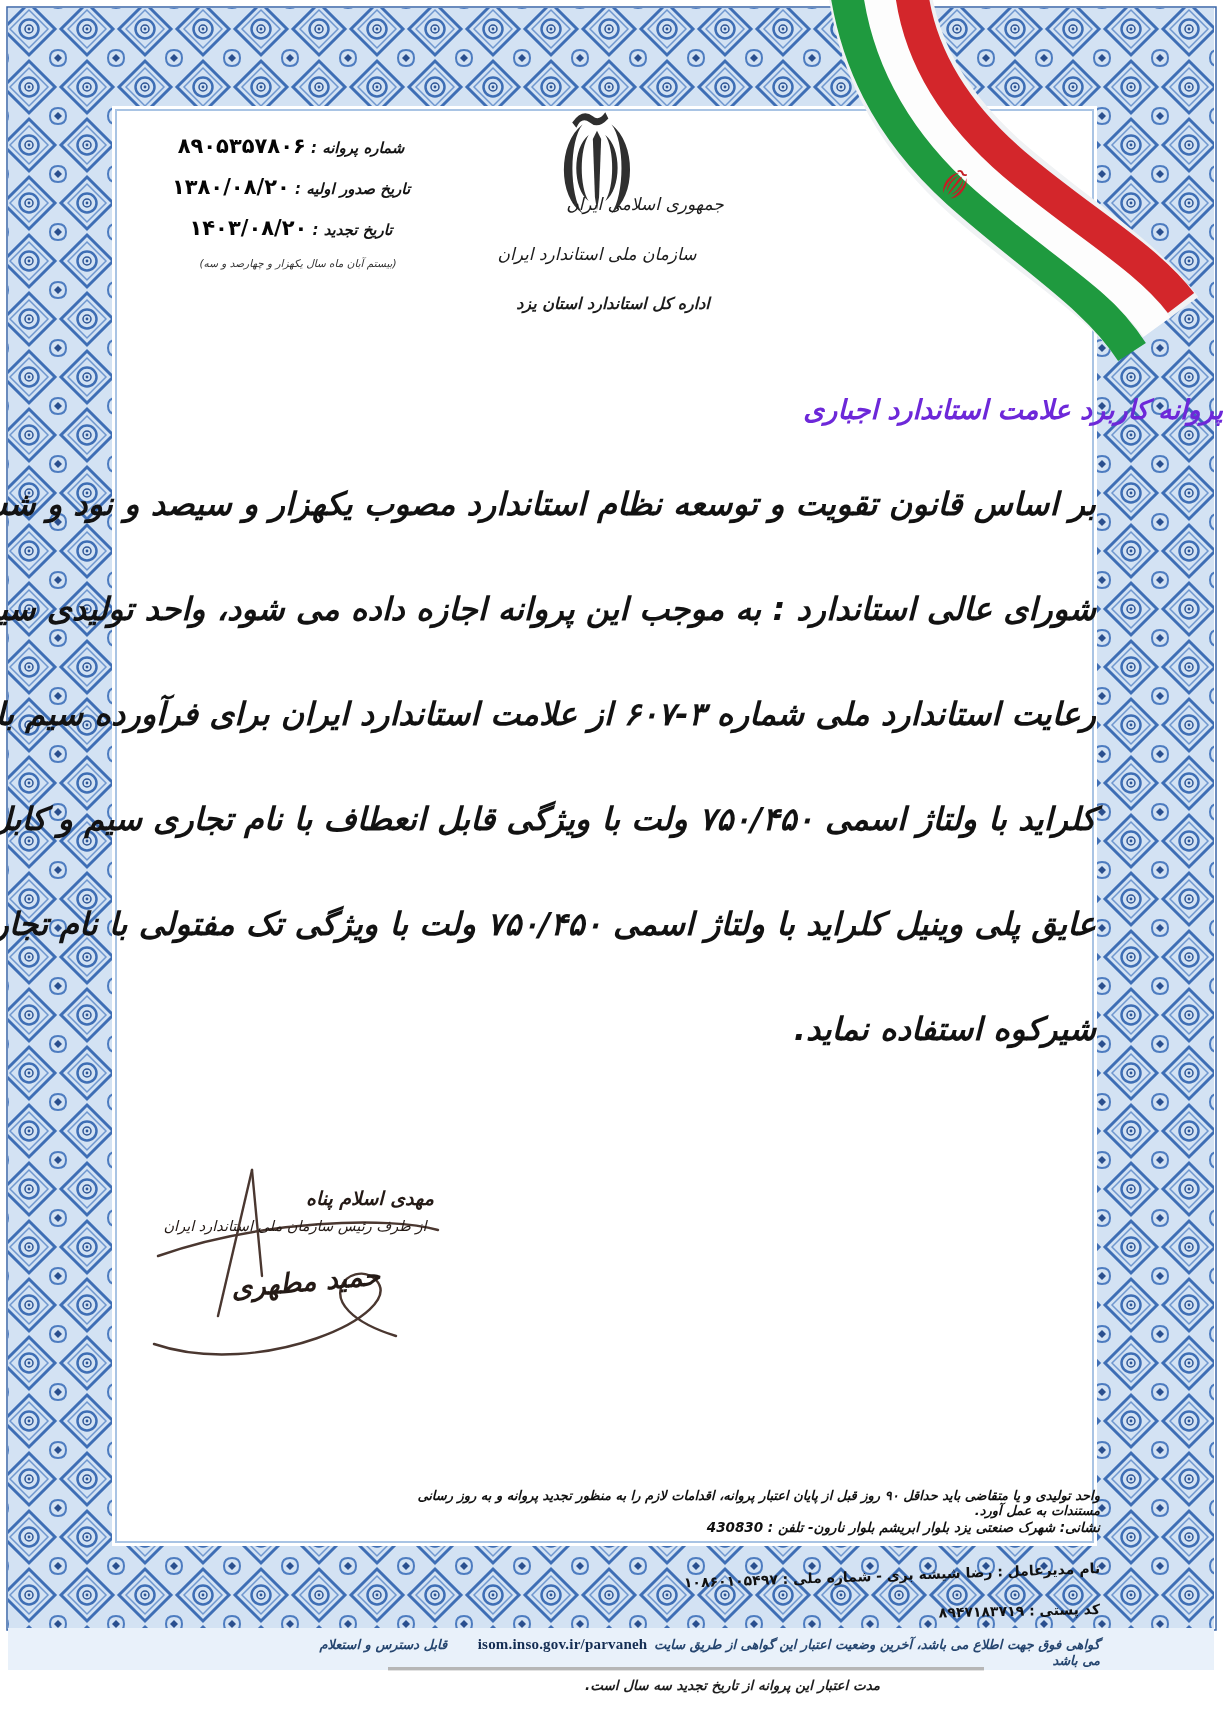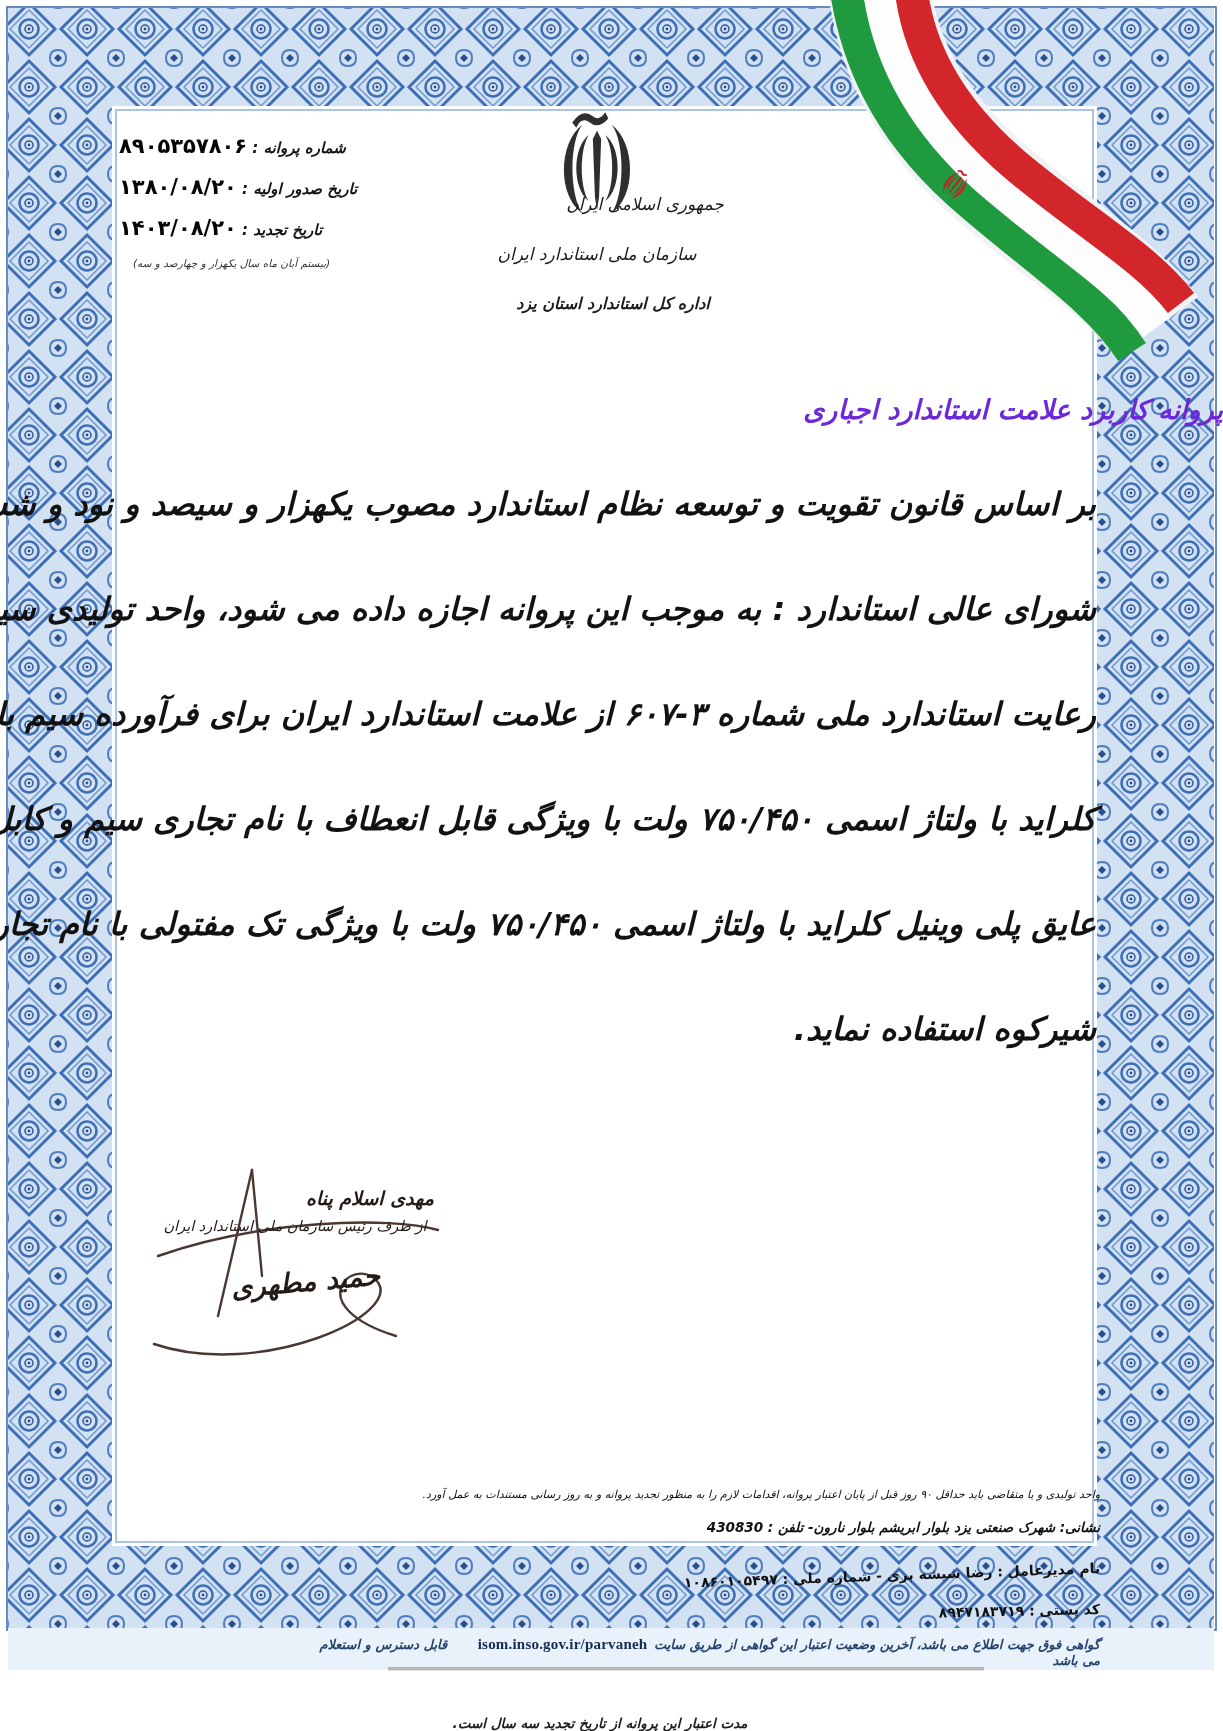--- a/index.html
+++ b/index.html
@@ -13,21 +13,21 @@
 
   
   .emblem{left:535px; top:106px; width:124px; height:124px; z-index:2;}
   .hdr-line{left:0; width:1194px; text-align:center; direction:rtl;
     font-style:italic; color:#1c1c1c; z-index:2;}
   .hdr-country{top:194px; font-size:17px; font-weight:400;padding-left:48px;}
   .hdr-org{top:244px; font-size:17px; font-weight:400;}
   .hdr-office{top:294px; font-size:16px; font-weight:600;margin-left:16px;}
 
   
-  .meta{right:704px; top:134px; width:400px; direction:rtl; text-align:left; z-index:2;}
+  .meta{right:732px; top:134px; width:400px; direction:rtl; text-align:center; z-index:2;}
   .meta-row{margin-bottom:17px; white-space:nowrap;}
   .meta-label{font-size:15px; font-style:italic; font-weight:600; color:#141414;}
   .meta-num{font-size:21px; font-weight:800; color:#050505; letter-spacing:1px;}
   .meta-note{font-size:10.5px; font-style:italic; color:#333; margin-top:2px; padding-left:14px;}
 
   
   .title{left:0; top:394px; width:1223px; direction:rtl;
     color:#6d28d9; font-size:27px; font-weight:700; font-style:italic; z-index:2;}
 
   
@@ -42,35 +42,35 @@
   .sig-name1{position:absolute; top:16px; right:16px; font-size:19px; font-weight:800;
     font-style:italic; color:#241a16;margin-top:23px;}
   .sig-behalf{position:absolute; top:70px; right:0; width:100%; font-size:14.5px;
     font-weight:400; font-style:italic; color:#241a16; text-align:center;}
   .sig-name2{position:absolute; top:118px; right:70px; font-size:27px; font-weight:800;
     font-style:italic; color:#241a16; transform:rotate(-5deg);}
   .sig-strokes{position:absolute; inset:0; width:310px; height:210px;}
 
   
   .foot{direction:rtl; text-align:right; right:123px; z-index:6; color:#101010;}
-  .foot-notice{top:1488px; width:730px; font-size:11px; font-weight:400; font-style:italic;}
+  .foot-notice{top:1488px; width:730px; font-size:13px; font-weight:700; font-style:italic;}
   .foot-address{top:1519px; width:730px; font-size:13.5px; font-weight:700; font-style:italic;}
   .foot-ceo{top:1560px; width:560px; font-size:14px; font-weight:800;
     transform:rotate(-2deg); transform-origin:100% 50%;}
   .foot-postal{top:1601px; width:300px; font-size:14px; font-weight:800;
     transform:rotate(-1.2deg); transform-origin:100% 50%;}
   .foot-verify{top:1636px; width:790px; font-size:13px; font-weight:600; font-style:italic;
     color:#25456f;}
   .foot-verify .url{direction:ltr; unicode-bidi:embed; display:inline-block;
     font-family:"Liberation Serif", serif; font-style:normal; font-weight:700;
     font-size:15px; color:#132c52; letter-spacing:.2px; padding:0 2px;margin-left:24px;}
   .divider{top:1667px; left:388px; width:596px; height:3px; z-index:6;
     background:#b6b6b6; box-shadow:0 1px 0 #e2e2e2;}
-  .foot-validity{top:1677px; left:320px; width:560px; text-align:center; direction:rtl;
-    font-size:13.5px; font-weight:600; font-style:italic; color:#1d1d1d; z-index:6;margin-top:38px;}
+  .foot-validity{top:1677px; left:320px; width:560px; direction:rtl;
+    font-size:13.5px; font-weight:600; font-style:italic; color:#1d1d1d; z-index:6;}
 
   .frame-svg{left:0; top:0; z-index:1;}
   .ribbon-svg{left:0; top:0; z-index:5; pointer-events:none;}
 </style>
 </head>
 <body>
 
 <div class="page">
 
   <svg class="abs frame-svg" width="1223" height="1731" viewBox="0 0 1223 1731">

